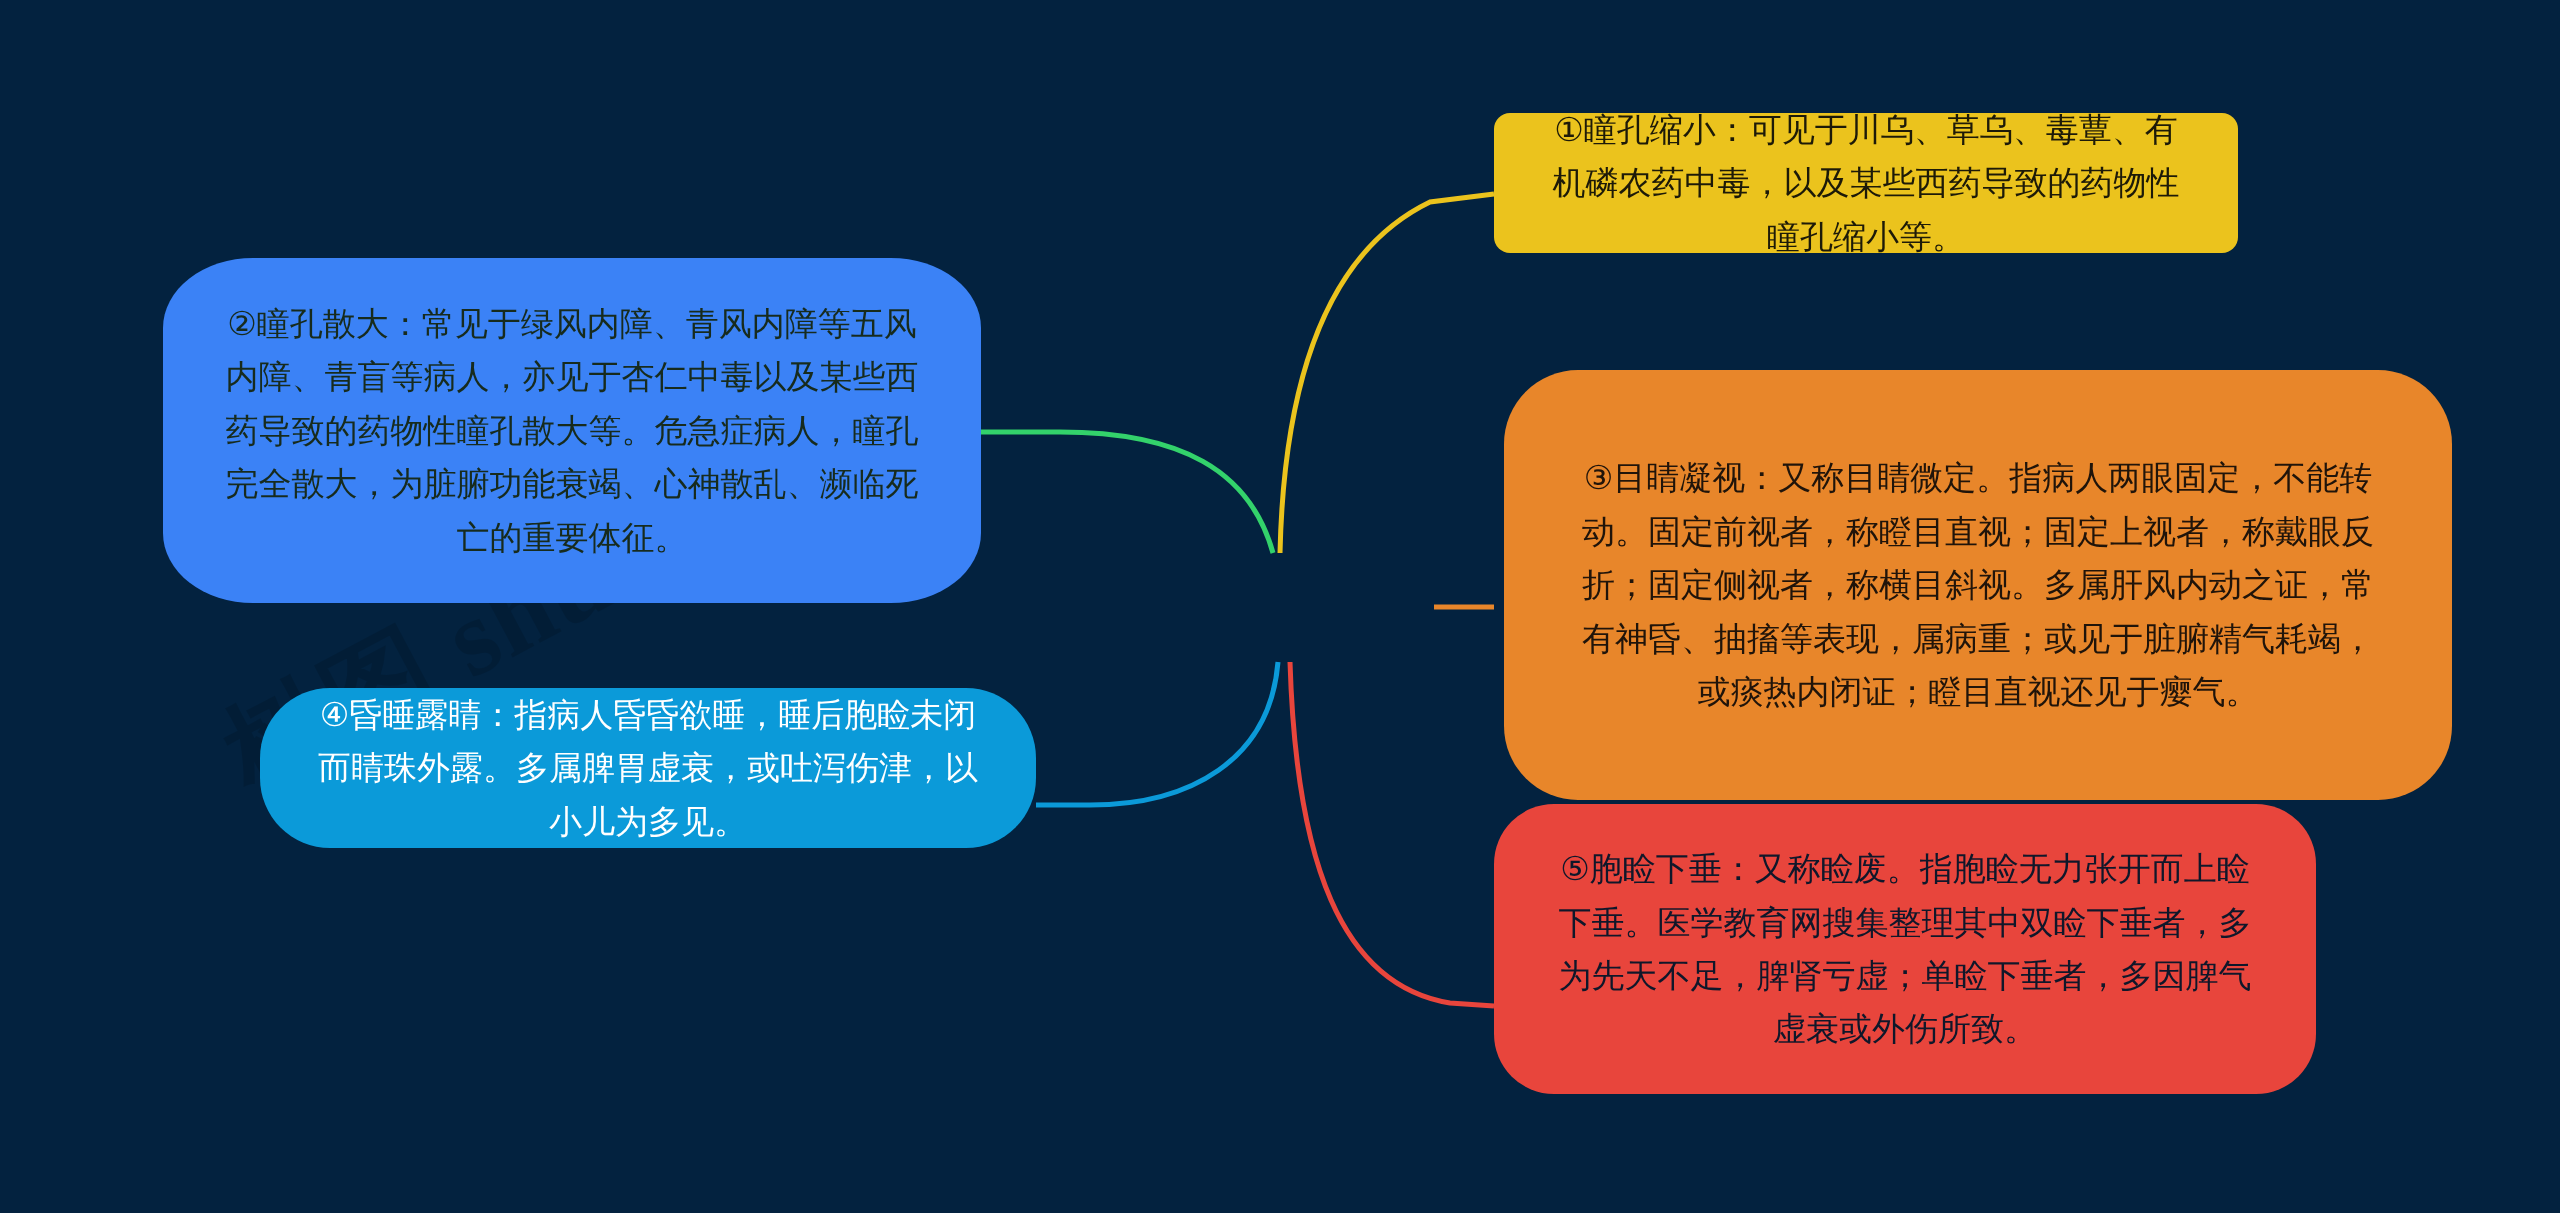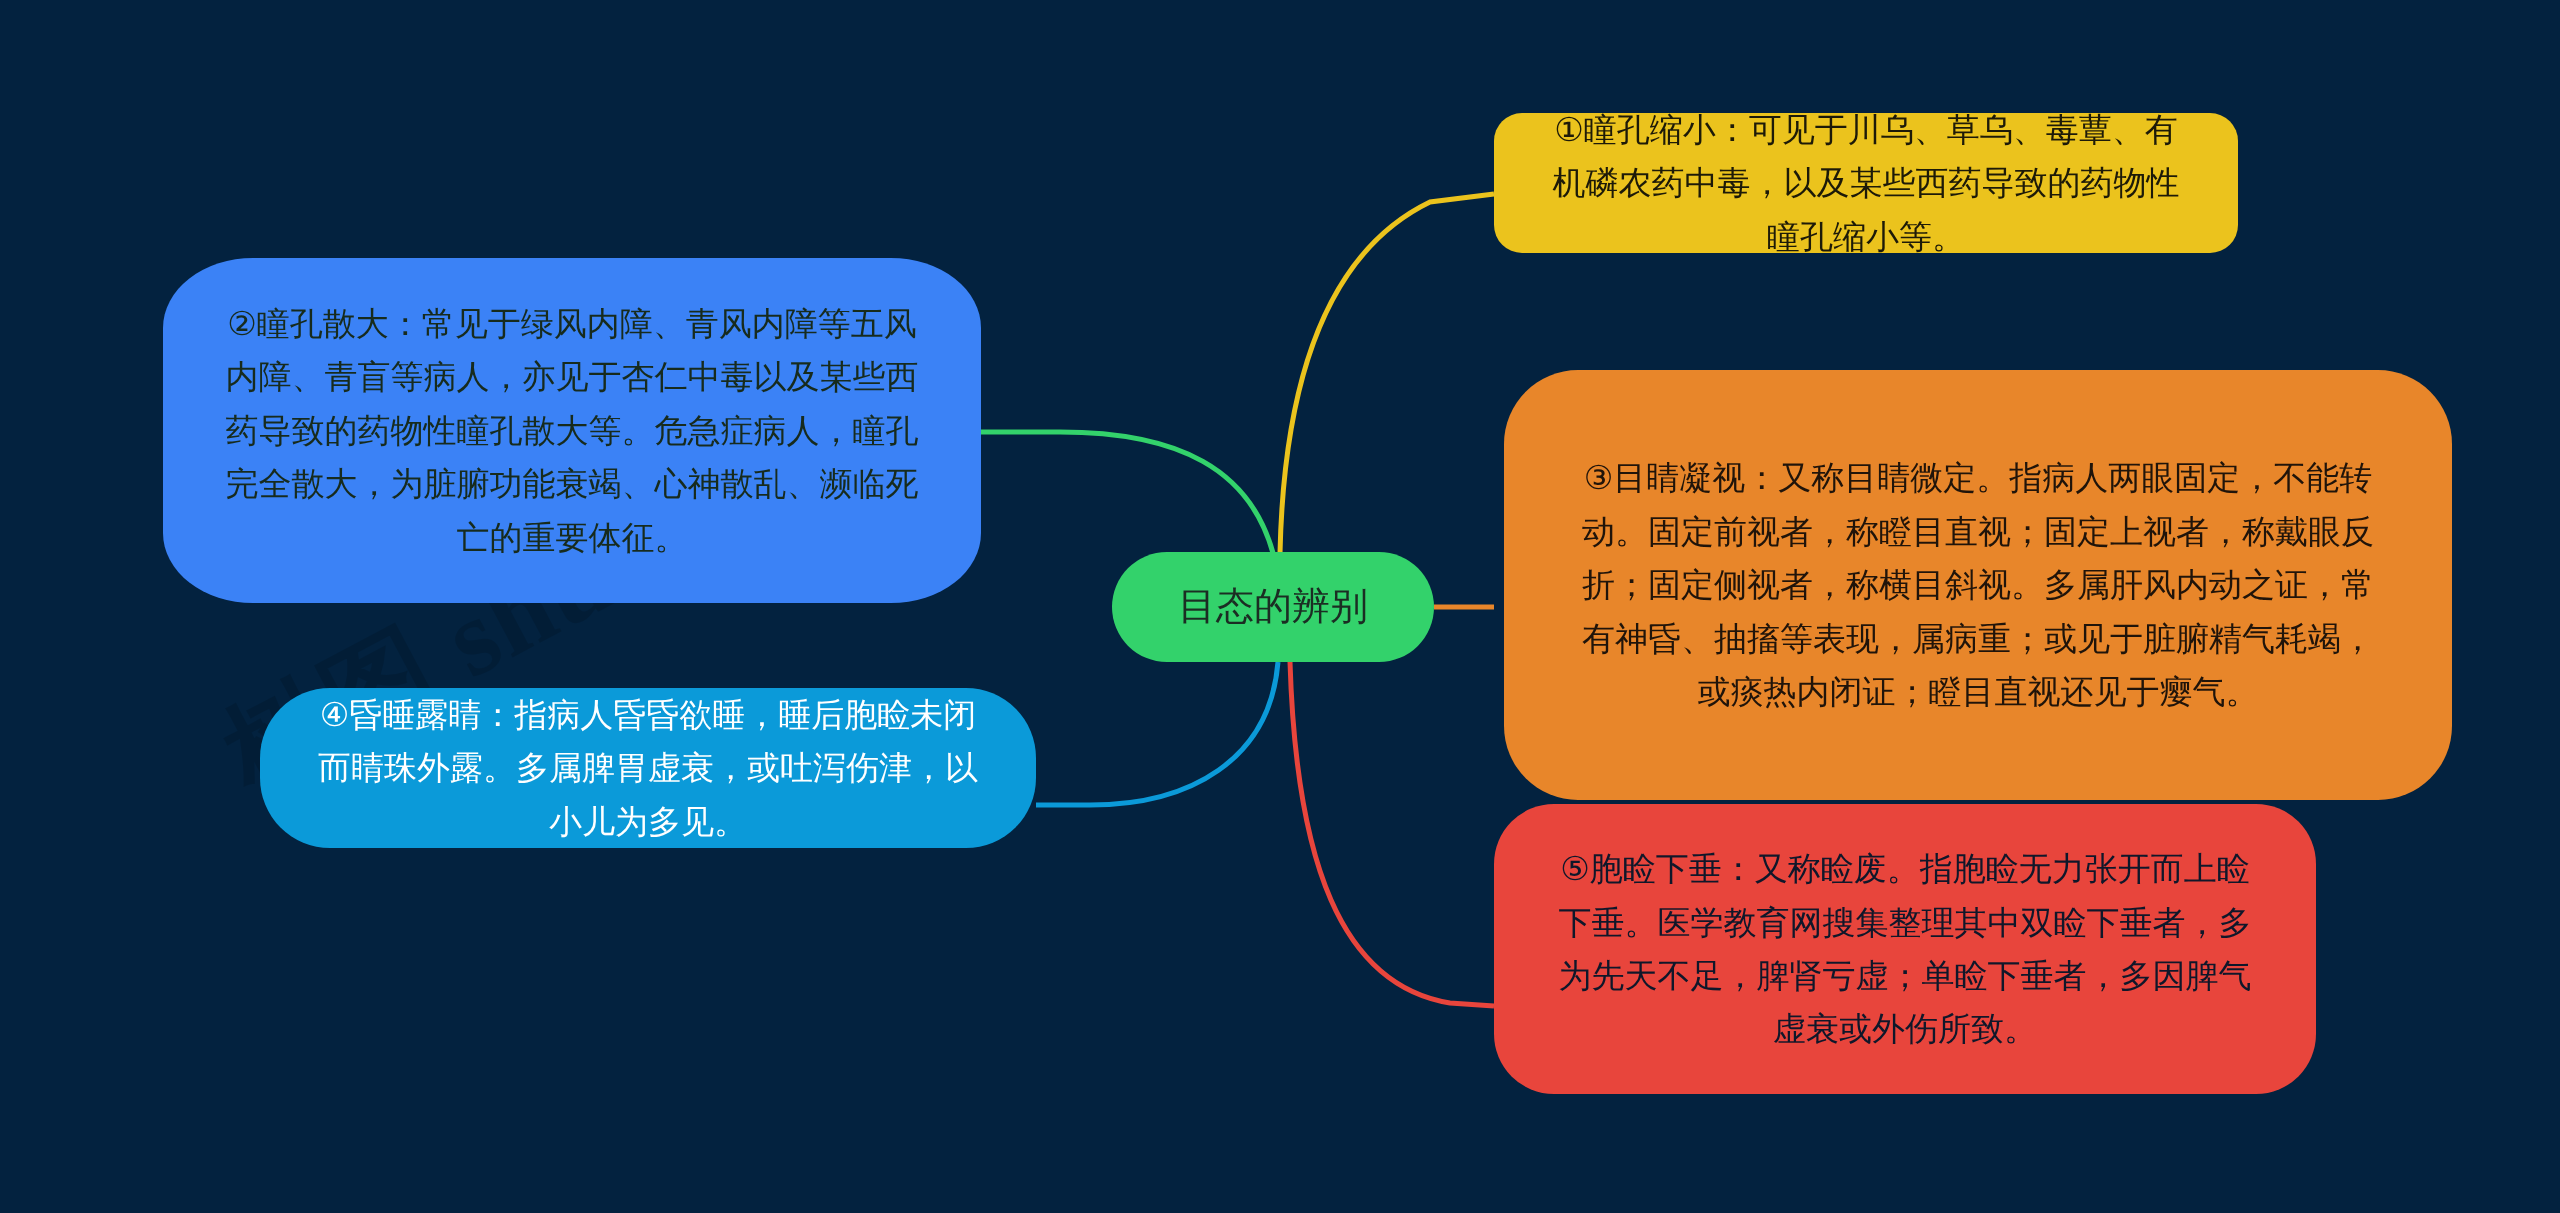--- a/index.html
+++ b/index.html
@@ -58,21 +58,21 @@
     background: #33d26b;
     border-radius: 55px;
     color: #1b2d23;
     font-size: 38px;
     z-index: 5;
   }
   #node-yellow {
     left: 1494px; top: 113px;
     width: 744px; height: 140px;
     background: #ebc31d;
-    border-radius: 28px;
+    border-radius: 16px;
     color: #1d1a08;
     font-size: 33px;
     padding: 8px 44px;
   }
   #node-green {
     left: 163px; top: 258px;
     width: 818px; height: 345px;
     background: #3b82f6;
     border-radius: 90px 90px 90px 90px / 70px 70px 70px 70px;
     color: #172b1d;
@@ -137,17 +137,14 @@
   </div>
 
   <div class="node" id="node-orange">
     <span class="txt">③目睛凝视：又称目睛微定。指病人两眼固定，不能转动。固定前视者，称瞪目直视；固定上视者，称戴眼反折；固定侧视者，称横目斜视。多属肝风内动之证，常有神昏、抽搐等表现，属病重；或见于脏腑精气耗竭，或痰热内闭证；瞪目直视还见于瘿气。</span>
   </div>
 
   <div class="node" id="node-red">
     <span class="txt">⑤胞睑下垂：又称睑废。指胞睑无力张开而上睑下垂。医学教育网搜集整理其中双睑下垂者，多为先天不足，脾肾亏虚；单睑下垂者，多因脾气虚衰或外伤所致。</span>
   </div>
 
-  <div class="node" id="node-center">
-    <span class="txt">目态的辨别</span>
-  </div>
 
 </div>
 
 </body></html>

